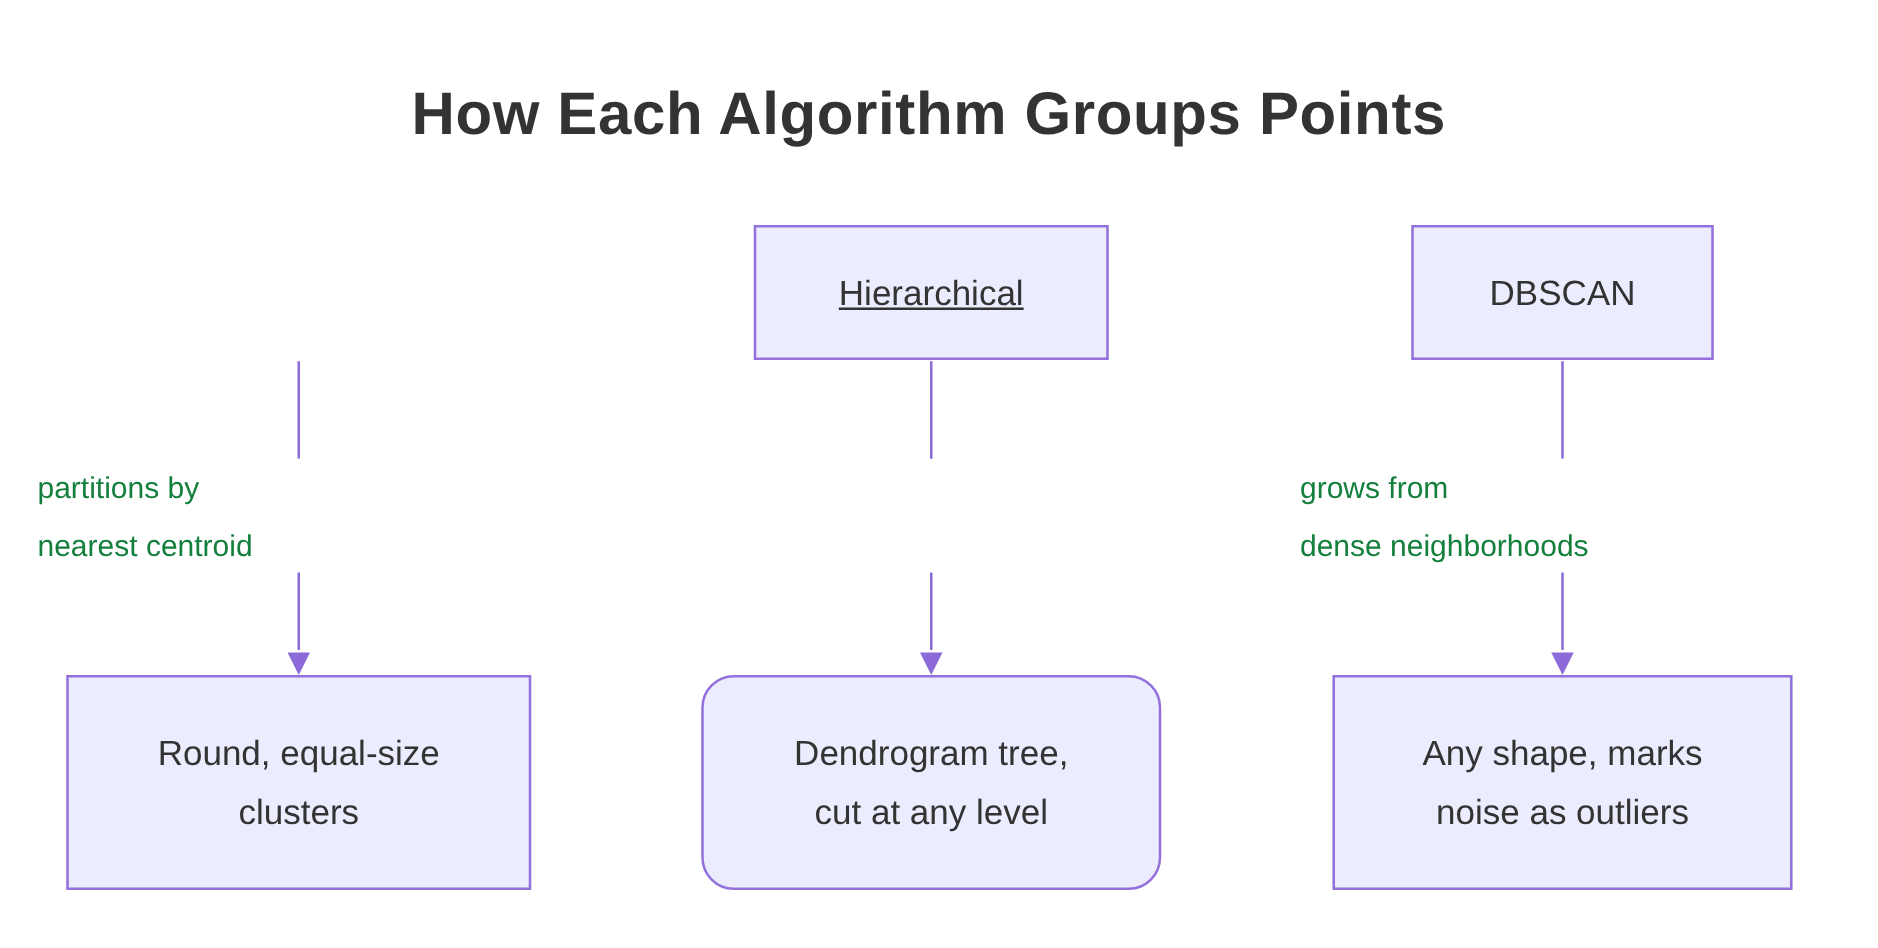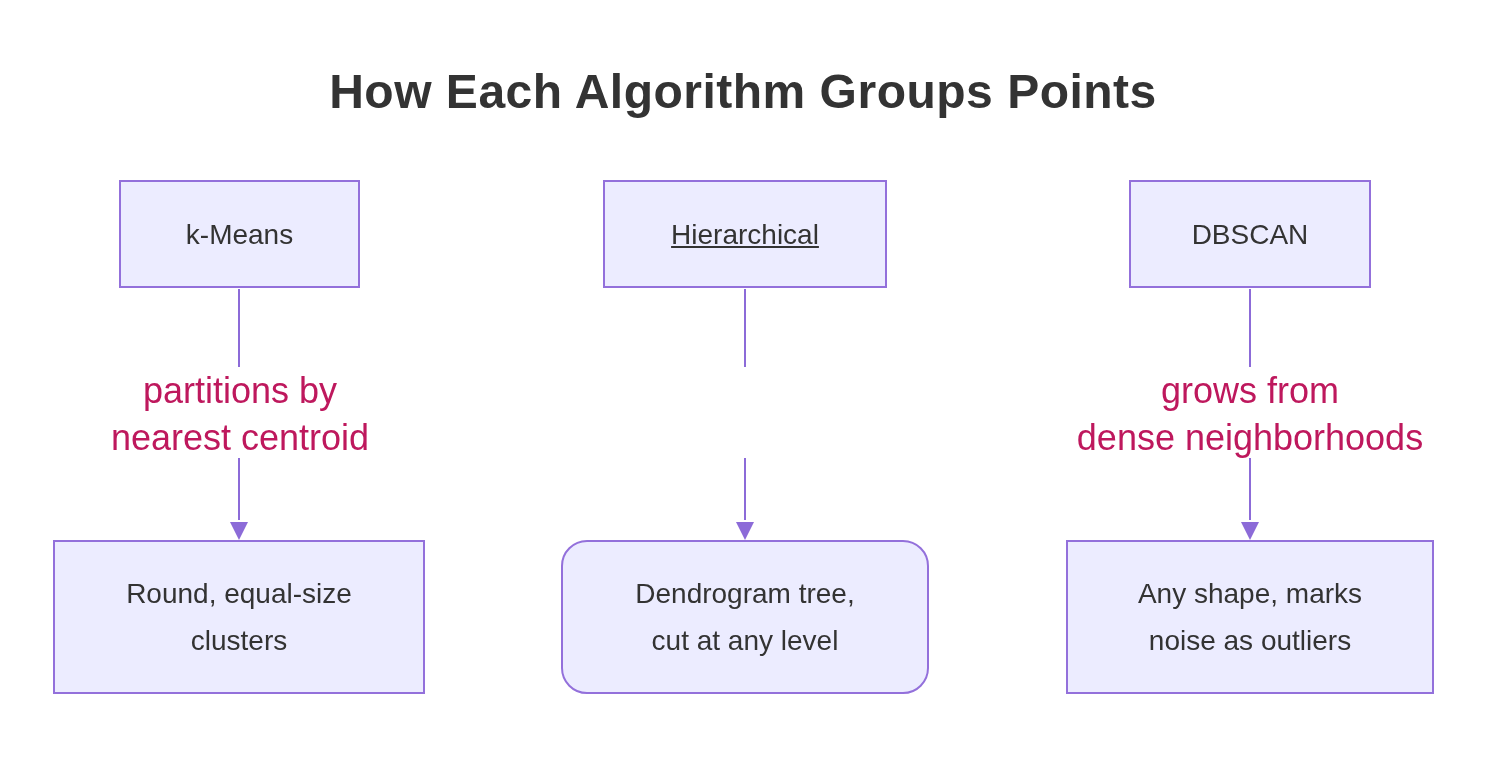--- a/index.html
+++ b/index.html
@@ -35,21 +35,21 @@
     display: flex;
     flex-direction: column;
     align-items: center;
     justify-content: center;
     text-align: center;
     font-size: 28px;
     line-height: 47px;
     color: #333333;
   }
   .top-node { top: 180px; height: 108px; }
-  .bottom-node { top: 540px; height: 154px; }
+  .bottom-node { top: 540px; height: 172px; }
 
   .col0-top { left: 119px; width: 241px; }
   .col1-top { left: 603px; width: 284px; text-decoration: underline; }
   .col2-top { left: 1129px; width: 242px; }
 
   .col0-bottom { left: 53px;  width: 372px; }
   .col1-bottom { left: 561px; width: 368px; border-radius: 26px; }
   .col2-bottom { left: 1066px; width: 368px; }
 
   .edge-line {
@@ -73,40 +73,37 @@
     border-top: 18px solid #8C6BD8;
   }
   .col0-arrow { left: 230px; }
   .col1-arrow { left: 736px; }
   .col2-arrow { left: 1241px; }
 
   .edge-label {
     position: absolute;
     top: 367px;
     width: 420px;
-    text-align: center;
-    font-size: 36px;
+    text-align: left;
+    font-size: 24px;
     line-height: 47px;
-    color: #be185d;
+    color: #15803d;
     background: #ffffff;
   }
   .col0-label { left: 30px; }
   .col1-label { left: 535px; }
   .col2-label { left: 1040px; }
 </style>
 </head>
 <body>
 
 <div class="canvas">
 
   <div class="diagram-title">How Each Algorithm Groups Points</div>
 
-  <div class="node top-node col0-top">
-    <div>k-Means</div>
-  </div>
   <div class="edge-line seg1 col0-line"></div>
   <div class="edge-label col0-label">
     <div>partitions by</div>
     <div>nearest centroid</div>
   </div>
   <div class="edge-line seg2 col0-line"></div>
   <div class="arrowhead col0-arrow"></div>
   <div class="node bottom-node col0-bottom">
     <div>Round, equal-size</div>
     <div>clusters</div>

